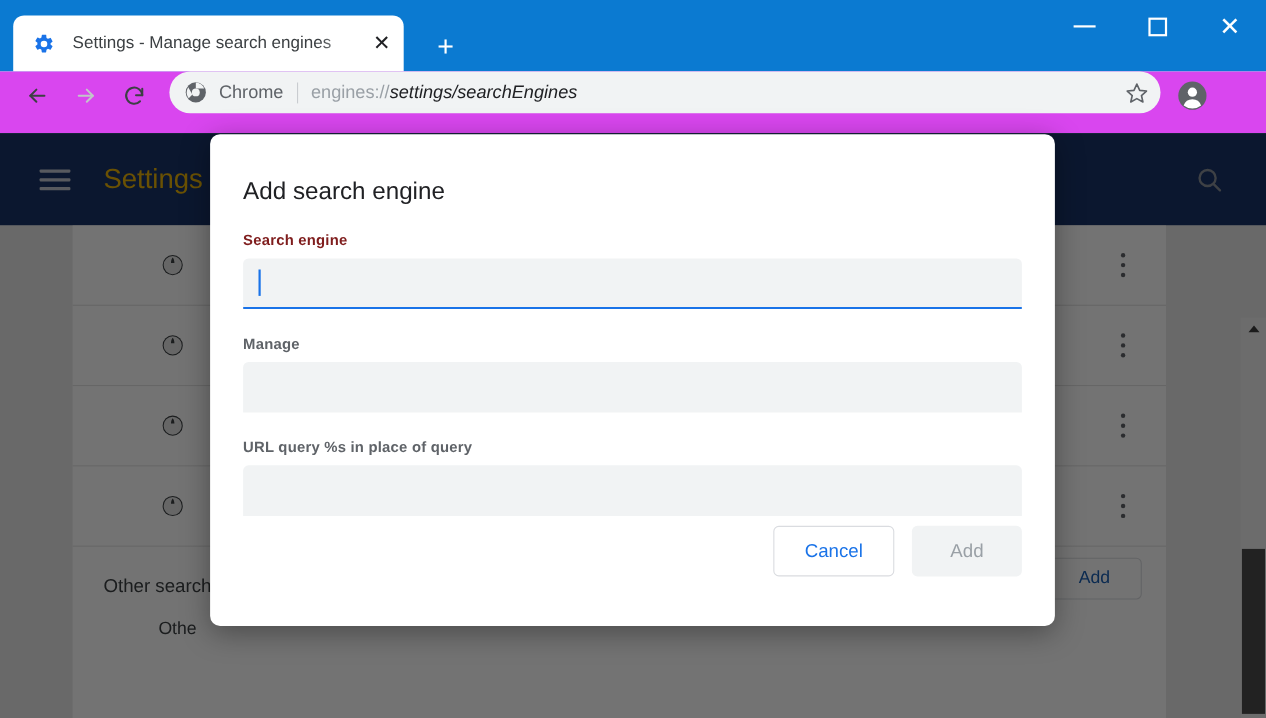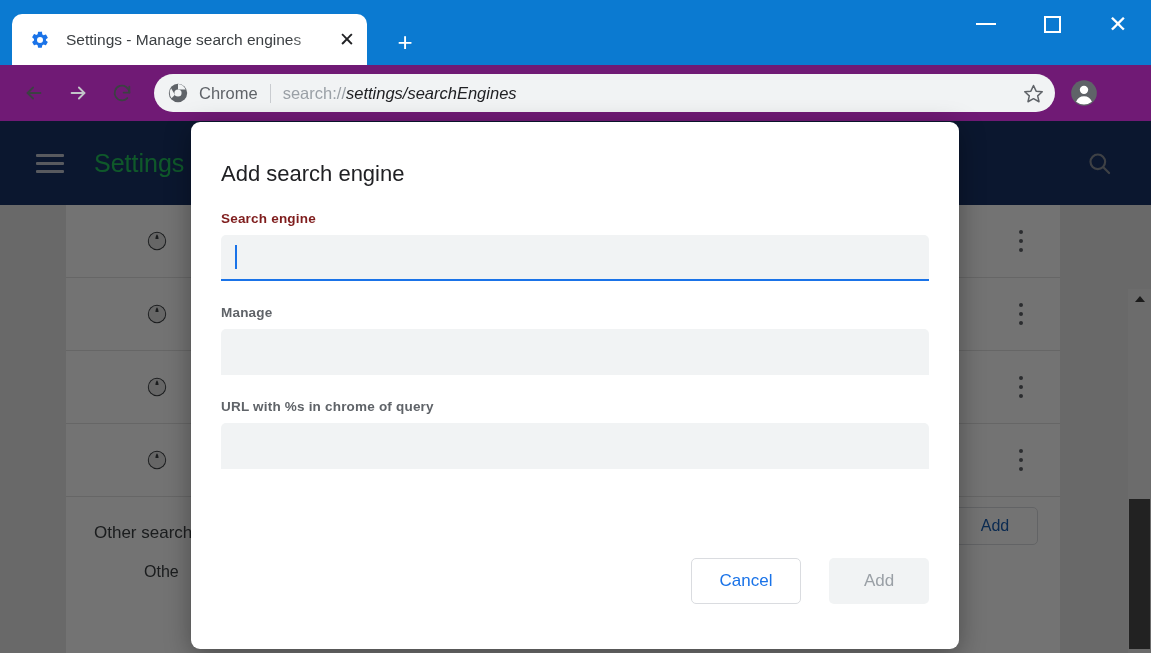--- a/index.html
+++ b/index.html
@@ -40,21 +40,21 @@
   }
   .wincontrols { position: absolute; right: 0; top: 0; height: 65px; display: flex; }
   .wc { width: 66px; height: 48px; display: flex; align-items: center; justify-content: center; }
   .wc-min { width: 20px; height: 2px; background: #fff; }
   .wc-max { width: 17px; height: 17px; border: 2px solid #fff; }
   .wc-close { font-size: 23px; color: #fff; font-weight: 300; line-height: 1; }
 
   
   .toolbar {
     position: absolute; left: 0; top: 65px; width: 1151px; height: 56px;
-    background: #701a75; display: flex; align-items: center;
+    background: #d946ef; display: flex; 
   }
   .nav-btn {
     width: 44px; height: 44px; display: flex; align-items: center; justify-content: center;
   }
   .nav-back { margin-left: 12px; }
   .omnibox {
     flex: 1 1 auto; height: 38px; margin: 0 8px 0 10px;
     background: #f1f3f4; border-radius: 19px;
     display: flex; align-items: center; padding: 0 6px 0 14px;
     position: relative;
@@ -76,21 +76,21 @@
   .page {
     position: absolute; left: 0; top: 121px; width: 1151px; height: 532px;
     background: #fff; overflow: hidden;
   }
   .settings-header {
     position: absolute; left: 0; top: 0; width: 1151px; height: 84px;
     background: #1a3468; display: flex; align-items: center;
   }
   .hamburger { margin-left: 36px; width: 28px; }
   .hamburger span { display: block; height: 3px; background: #c3c8d2; margin: 5px 0; border-radius: 1px; }
-  .settings-title { margin-left: 30px; font-size: 25px; color: #22c55e; }
+  .settings-title { margin-left: 30px; font-size: 25px; color: #eab308; }
   .settings-search { position: absolute; right: 38px; top: 29px; }
 
   .page-body { position: absolute; left: 0; top: 84px; width: 1151px; height: 448px; background: #e9e9e9; }
   .content-card {
     position: absolute; left: 66px; top: 0; width: 994px; background: #fff;
     min-height: 448px;
   }
   .se-row {
     height: 73px; display: flex; align-items: center; padding: 0 24px 0 80px;
     border-bottom: 1px solid #e2e2e2;
@@ -121,38 +121,38 @@
   .sb-up i { border-bottom: 6px solid #3c3c3c; }
   .sb-track { flex: 1 1 auto; width: 23px; position: relative; }
   .sb-thumb { position: absolute; left: 1px; width: 21px; top: 190px; height: 150px; background: #4d4d4d; }
 
   
   .overlay {
     position: absolute; left: 0; top: 121px; width: 1151px; height: 532px;
     background: rgba(0,0,0,0.55);
   }
   .dialog {
-    position: absolute; left: 191px; top: 122px; width: 768px; height: 527px;
+    position: absolute; left: 191px; top: 122px; width: 768px; height: 447px;
     background: #fff; border-radius: 9px;
     box-shadow: 0 6px 26px rgba(0,0,0,0.35);
     padding: 28px 30px 0 30px;
   }
   .dlg-title { font-size: 22px; color: #202124; margin: 11px 0 0 0; }
   .field { margin-top: 24px; }
   .field-label { font-size: 13.5px; font-weight: bold; color: #5f6368; letter-spacing: .2px; }
   .field-label.focused { color: #7f1d1d; }
   .field-input {
     margin-top: 9px; height: 46px; background: #f1f3f4;
     border-radius: 5px 5px 0 0; position: relative; display: flex; align-items: center;
     padding: 0 14px;
   }
   .field-input.focused { border-bottom: 2px solid #1a73e8; }
   .caret { width: 2px; height: 24px; background: #1a73e8; }
   .dlg-actions {
-    position: absolute; right: 30px; bottom: 45px; display: flex; align-items: center; gap: 28px;
+    position: absolute; right: 30px; bottom: 45px; display: flex; align-items: center; gap: 16px;
   }
   .btn {
     height: 46px; border-radius: 5px; display: flex; align-items: center; justify-content: center;
     font-size: 17px; padding: 0 26px;
   }
   .btn-cancel { border: 1px solid #dadce0; color: #1a73e8; background: #fff; min-width: 110px; }
   .btn-add-disabled { background: #f1f3f4; color: #9aa0a6; min-width: 100px; }
 </style>
 </head>
 <body>
@@ -207,21 +207,21 @@
       <span class="omni-chrome-icon">
         <svg width="20" height="20" viewBox="0 0 24 24">
           <circle cx="12" cy="12" r="11" fill="#5f6368"></circle>
           <circle cx="12" cy="12" r="4.3" fill="#f1f3f4"></circle>
           <path d="M12 7.7h9.2a11 11 0 00-9.2-6.6z" fill="#f1f3f4"></path>
           <path d="M8.3 14.2L3.7 6.3a11 11 0 00.6 12z" fill="#f1f3f4"></path>
         </svg>
       </span>
       <span class="omni-chrome-label">Chrome</span>
       <span class="omni-sep"></span>
-      <span class="omni-url"><span>search://</span><b>settings/searchEngines</b></span>
+      <span class="omni-url"><span>engines://</span><b>settings/searchEngines</b></span>
       <span class="star-btn">
         <svg width="21" height="21" viewBox="0 0 24 24" fill="none" stroke="#5f6368" stroke-width="1.7" stroke-linejoin="round">
           <polygon points="12 2.8 15 9.3 22 10 16.8 14.7 18.3 21.4 12 17.9 5.7 21.4 7.2 14.7 2 10 9 9.3"></polygon>
         </svg>
       </span>
     </div>
 
     <div class="avatar-btn">
       <svg width="28" height="28" viewBox="0 0 24 24">
         <circle cx="12" cy="12" r="11" fill="#5f6368"></circle>
@@ -341,21 +341,21 @@
         <span class="caret"></span>
       </div>
     </div>
 
     <div class="field">
       <div class="field-label">Manage</div>
       <div class="field-input"></div>
     </div>
 
     <div class="field">
-      <div class="field-label">URL with %s in chrome of query</div>
+      <div class="field-label">URL query %s in place of query</div>
       <div class="field-input"></div>
     </div>
 
     <div class="dlg-actions">
       <div class="btn btn-cancel">Cancel</div>
       <div class="btn btn-add-disabled">Add</div>
     </div>
   </div>
 
 </div>

